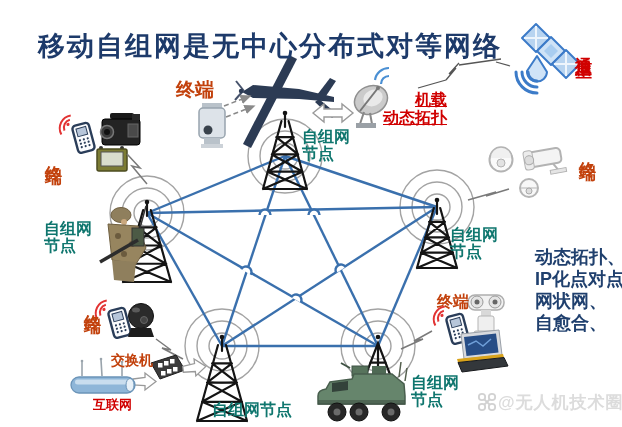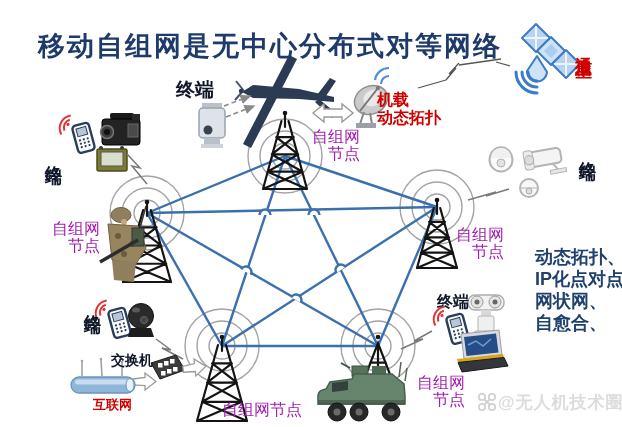--- a/index.html
+++ b/index.html
@@ -4,36 +4,36 @@
 <style>
   html,body{margin:0;padding:0;background:#fff;}
   .stage{position:relative;width:622px;height:427px;background:#fff;overflow:hidden;
          font-family:"Liberation Sans","DejaVu Sans",sans-serif;padding-left:28px;}
   svg.layer{position:absolute;left:0;top:0;}
   #mesh-svg{z-index:1;}
   #icons-svg{z-index:2;}
   .lbl{position:absolute;z-index:3;font-weight:bold;white-space:nowrap;}
   .title{left:38px;top:28px;font-size:27px;letter-spacing:2px;color:#1d3a6a;}
   .red{color:#d00000;}
-  .blue{color:#0f172a;}
+  .blue{color:#c2410c;}
   .navy{color:#20406e;margin-left:32px;}
   .vtext{writing-mode:vertical-rl;text-orientation:upright;letter-spacing:3px;}
   .t-top{left:176px;top:77px;font-size:19px;}
   .t-left{left:42px;top:151px;font-size:17px;}
   .t-right{left:576px;top:147px;font-size:17px;}
   .t-bleft{left:81px;top:300px;font-size:17px;}
   .t-bright{left:437px;top:292px;font-size:16px;}
   .sat-lbl{left:572px;top:43px;font-size:17px;letter-spacing:2px;}
   .switch-lbl{left:111px;top:352px;font-size:14px;}
   .inet-lbl{left:93px;top:396px;font-size:13px;}
-  .airborne{left:377px;top:91px;width:70px;font-size:16px;text-align:left;line-height:18px;}
+  .airborne{left:377px;top:91px;width:70px;font-size:16px;text-align:right;line-height:18px;text-decoration:underline;}
   .features{left:503px;top:246px;font-size:18px;line-height:22px;white-space:nowrap;}
   .watermark{left:498px;top:391px;font-size:17px;color:#dcdcdc;letter-spacing:1px;}
-  .node-label{position:absolute;z-index:3;font-weight:normal;color:#a21caf;
-              font-size:16px;line-height:17px;text-align:right;white-space:nowrap;}
+  .node-label{position:absolute;z-index:3;font-weight:bold;color:#0f766e;
+              font-size:16px;line-height:17px;text-align:left;white-space:nowrap;}
 </style>
 </head>
 <body>
 
 <div class="stage">
 
   <svg id="mesh-svg" class="layer" width="622" height="427">
       <circle cx="285" cy="156" r="13" fill="none" stroke="#a3a3a3" stroke-width="1.4"></circle>
       <circle cx="285" cy="156" r="25" fill="none" stroke="#a3a3a3" stroke-width="1.4"></circle>
       <circle cx="285" cy="156" r="37" fill="none" stroke="#a3a3a3" stroke-width="1.4"></circle>

